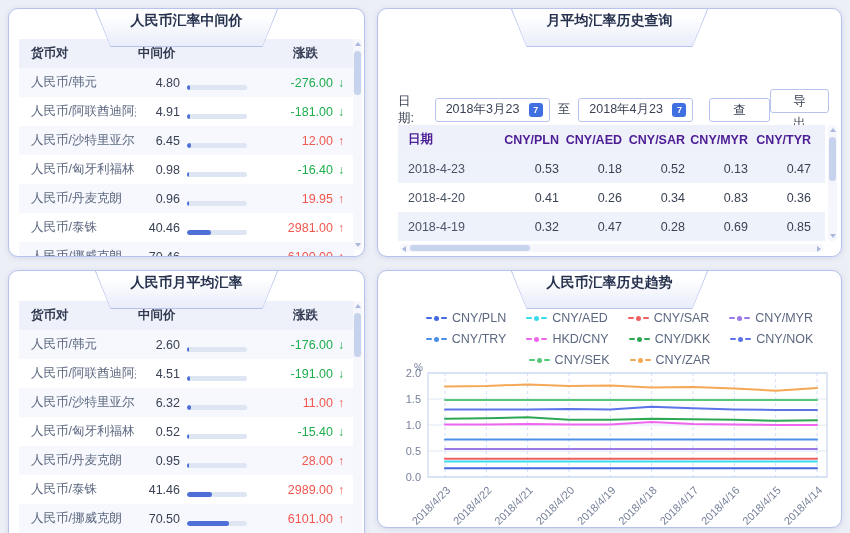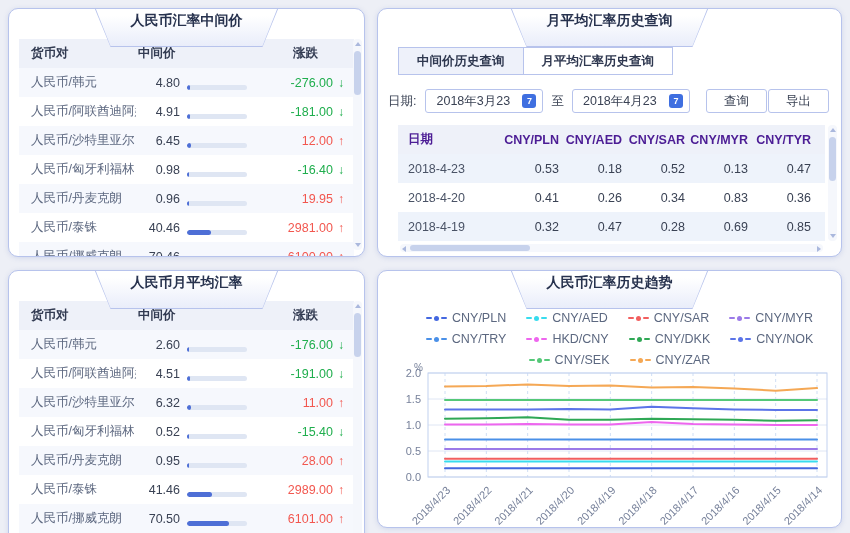--- a/index.html
+++ b/index.html
@@ -53,21 +53,21 @@
   .harr { position:absolute; top:1.5px; width:0; height:0; border-top:3px solid transparent; border-bottom:3px solid transparent; }
   .harr.lA { left:2px; border-right:4px solid #aab8dd; }
   .harr.rA { right:2px; border-left:4px solid #aab8dd; }
 
   
   .hist-tabs { position:absolute; left:20px; top:38px; display:flex; }
   .htab { padding:0 18px; line-height:26px; border:1px solid #b7c3ec; background:#fff; font-size:12.5px;
       color:#2f3850; font-weight:bold; cursor:pointer; white-space:nowrap; }
   .htab + .htab { margin-left:-1px; }
   .htab.active { background:#eef1fa; }
-  .ctrl-row { position:absolute; left:10px; right:12px; top:80px; display:flex; align-items:center; font-size:12.5px; color:#3a4254; }
+  .ctrl-row { position:absolute; left:20px; right:12px; top:80px; display:flex; align-items:center; font-size:12.5px; color:#3a4254; }
   .dinput { display:inline-flex; align-items:center; justify-content:space-between; width:118px; height:24px;
       border:1px solid #b7c3ec; border-radius:3px; padding:0 6px 0 10px; background:#fff; }
   .cal { width:14px; height:14px; background:#3f6fe0; border-radius:3px; color:#fff; font-size:9px;
       font-weight:bold; display:flex; align-items:center; justify-content:center; }
   .btn { height:24px; line-height:22px; border:1px solid #b7c3ec; border-radius:3px; background:#fff;
       padding:0 17px; font-size:12.5px; color:#3a4254; cursor:pointer; }
   .sep { margin:0 8px; }
   .lbl { margin-right:9px; }
   .export-wrap { margin-left:auto; }
 
@@ -204,24 +204,20 @@
     <div class="vthumb"></div>
     <span class="varr dnA"></span>
   </div>
 </section>
 
 <section class="card card-tr">
   <div class="tab-wrap">
     <div class="tab-border"></div>
     <div class="tab-face"></div>
     <span class="tab-text">月平均汇率历史查询</span>
-  </div>
-  <div class="hist-tabs">
-    <span class="htab active">中间价历史查询</span>
-    <span class="htab">月平均汇率历史查询</span>
   </div>
   <div class="ctrl-row">
     <span class="lbl">日期:</span>
     <span class="dinput">
       <span>2018年3月23</span>
       <span class="cal">7</span>
     </span>
     <span class="sep">至</span>
     <span class="dinput">
       <span>2018年4月23</span>

